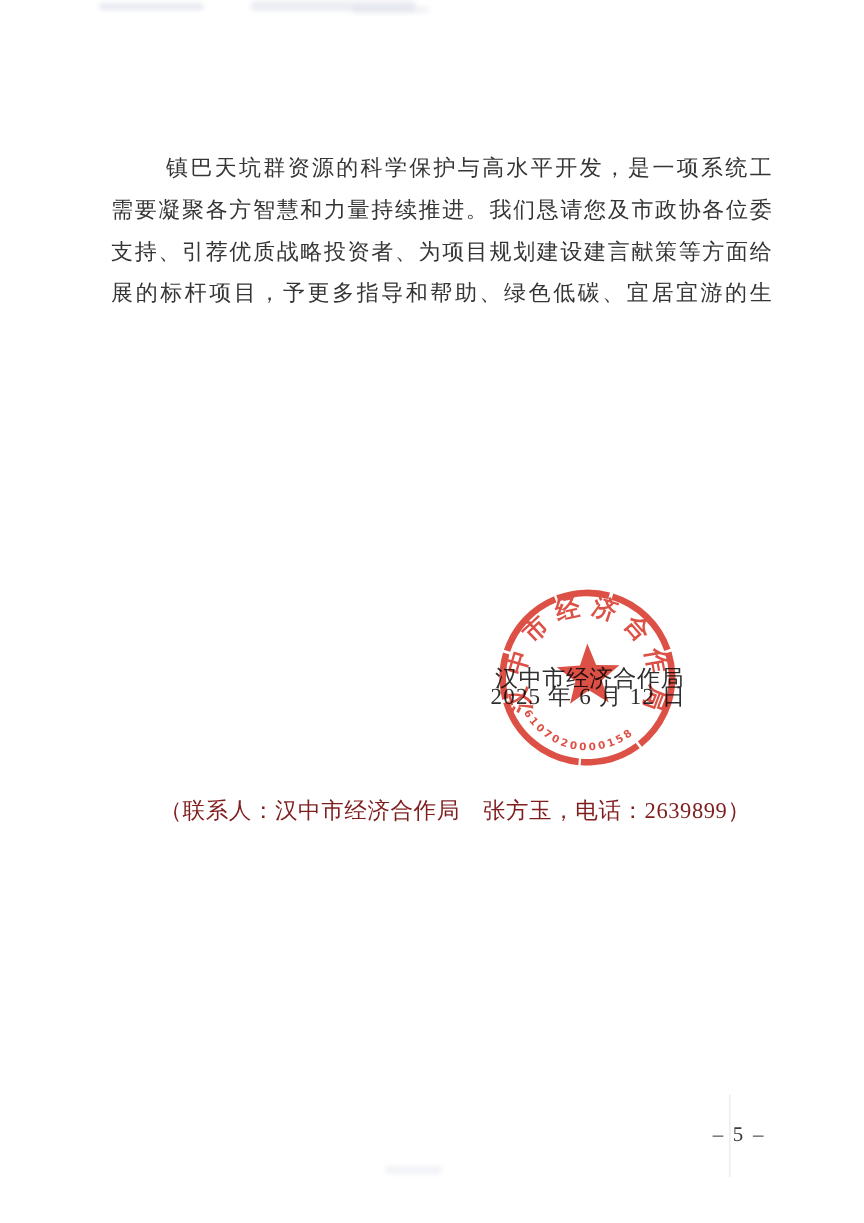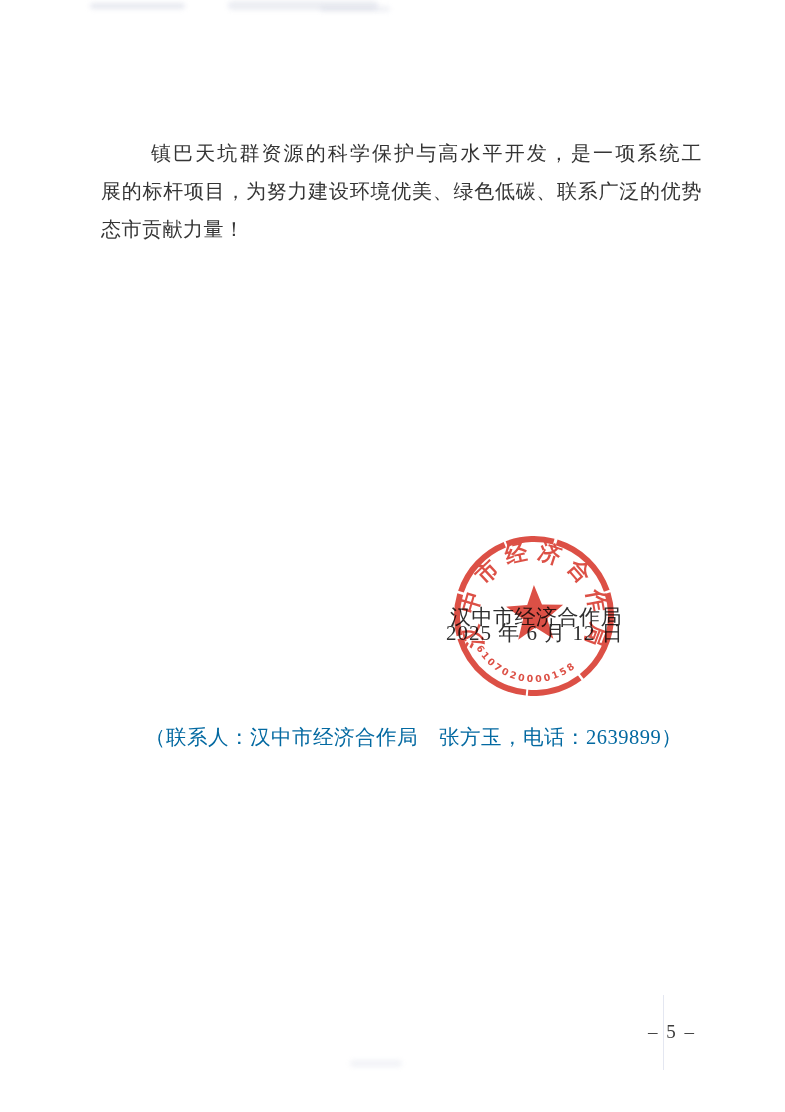--- a/index.html
+++ b/index.html
@@ -65,21 +65,21 @@
     font-size: 21px;
     letter-spacing: 1px;
     color: #2f2f2f;
     white-space: nowrap;
   }
   .contact-line {
     position: absolute;
     left: 145px; top: 723px;
     font-size: 20.5px;
     letter-spacing: 0.5px;
-    color: #0369a1;
+    color: #7f1d1d;
     white-space: nowrap;
   }
   .page-number {
     position: absolute;
     left: 648px; top: 1021px;
     font-size: 19px;
     letter-spacing: 2px;
     color: #3c3c3c;
     white-space: nowrap;
   }
@@ -122,22 +122,23 @@
 <div class="page">
 
   <div class="smudge s1"></div>
   <div class="smudge s2"></div>
   <div class="smudge s3"></div>
   <div class="smudge s4"></div>
   <div class="streak"></div>
 
   <div class="body-text">
     <div class="line first">镇巴天坑群资源的科学保护与高水平开发，是一项系统工程，</div>
-    <div class="line">展的标杆项目，为努力建设环境优美、绿色低碳、联系广泛的优势</div>
-    <div class="line last">态市贡献力量！</div>
+    <div class="line">需要凝聚各方智慧和力量持续推进。我们恳请您及市政协各位委</div>
+    <div class="line">支持、引荐优质战略投资者、为项目规划建设建言献策等方面给</div>
+    <div class="line">展的标杆项目，予更多指导和帮助、绿色低碳、宜居宜游的生</div>
   </div>
 
   <div class="signature-org">汉中市经济合作局</div>
   <div class="signature-date">2025 年 6 月 12 日</div>
 
   <div class="seal">
     <svg viewBox="0 0 180 180" xmlns="http://www.w3.org/2000/svg">
       <defs>
         <path id="sealArcPath" d="M 38.3 114.1 A 57 57 0 1 1 136.7 122.7" fill="none"></path>
         <path id="sealSerialPath" d="M 32.8 123 A 66 66 0 0 0 127.9 144.1" fill="none"></path>

